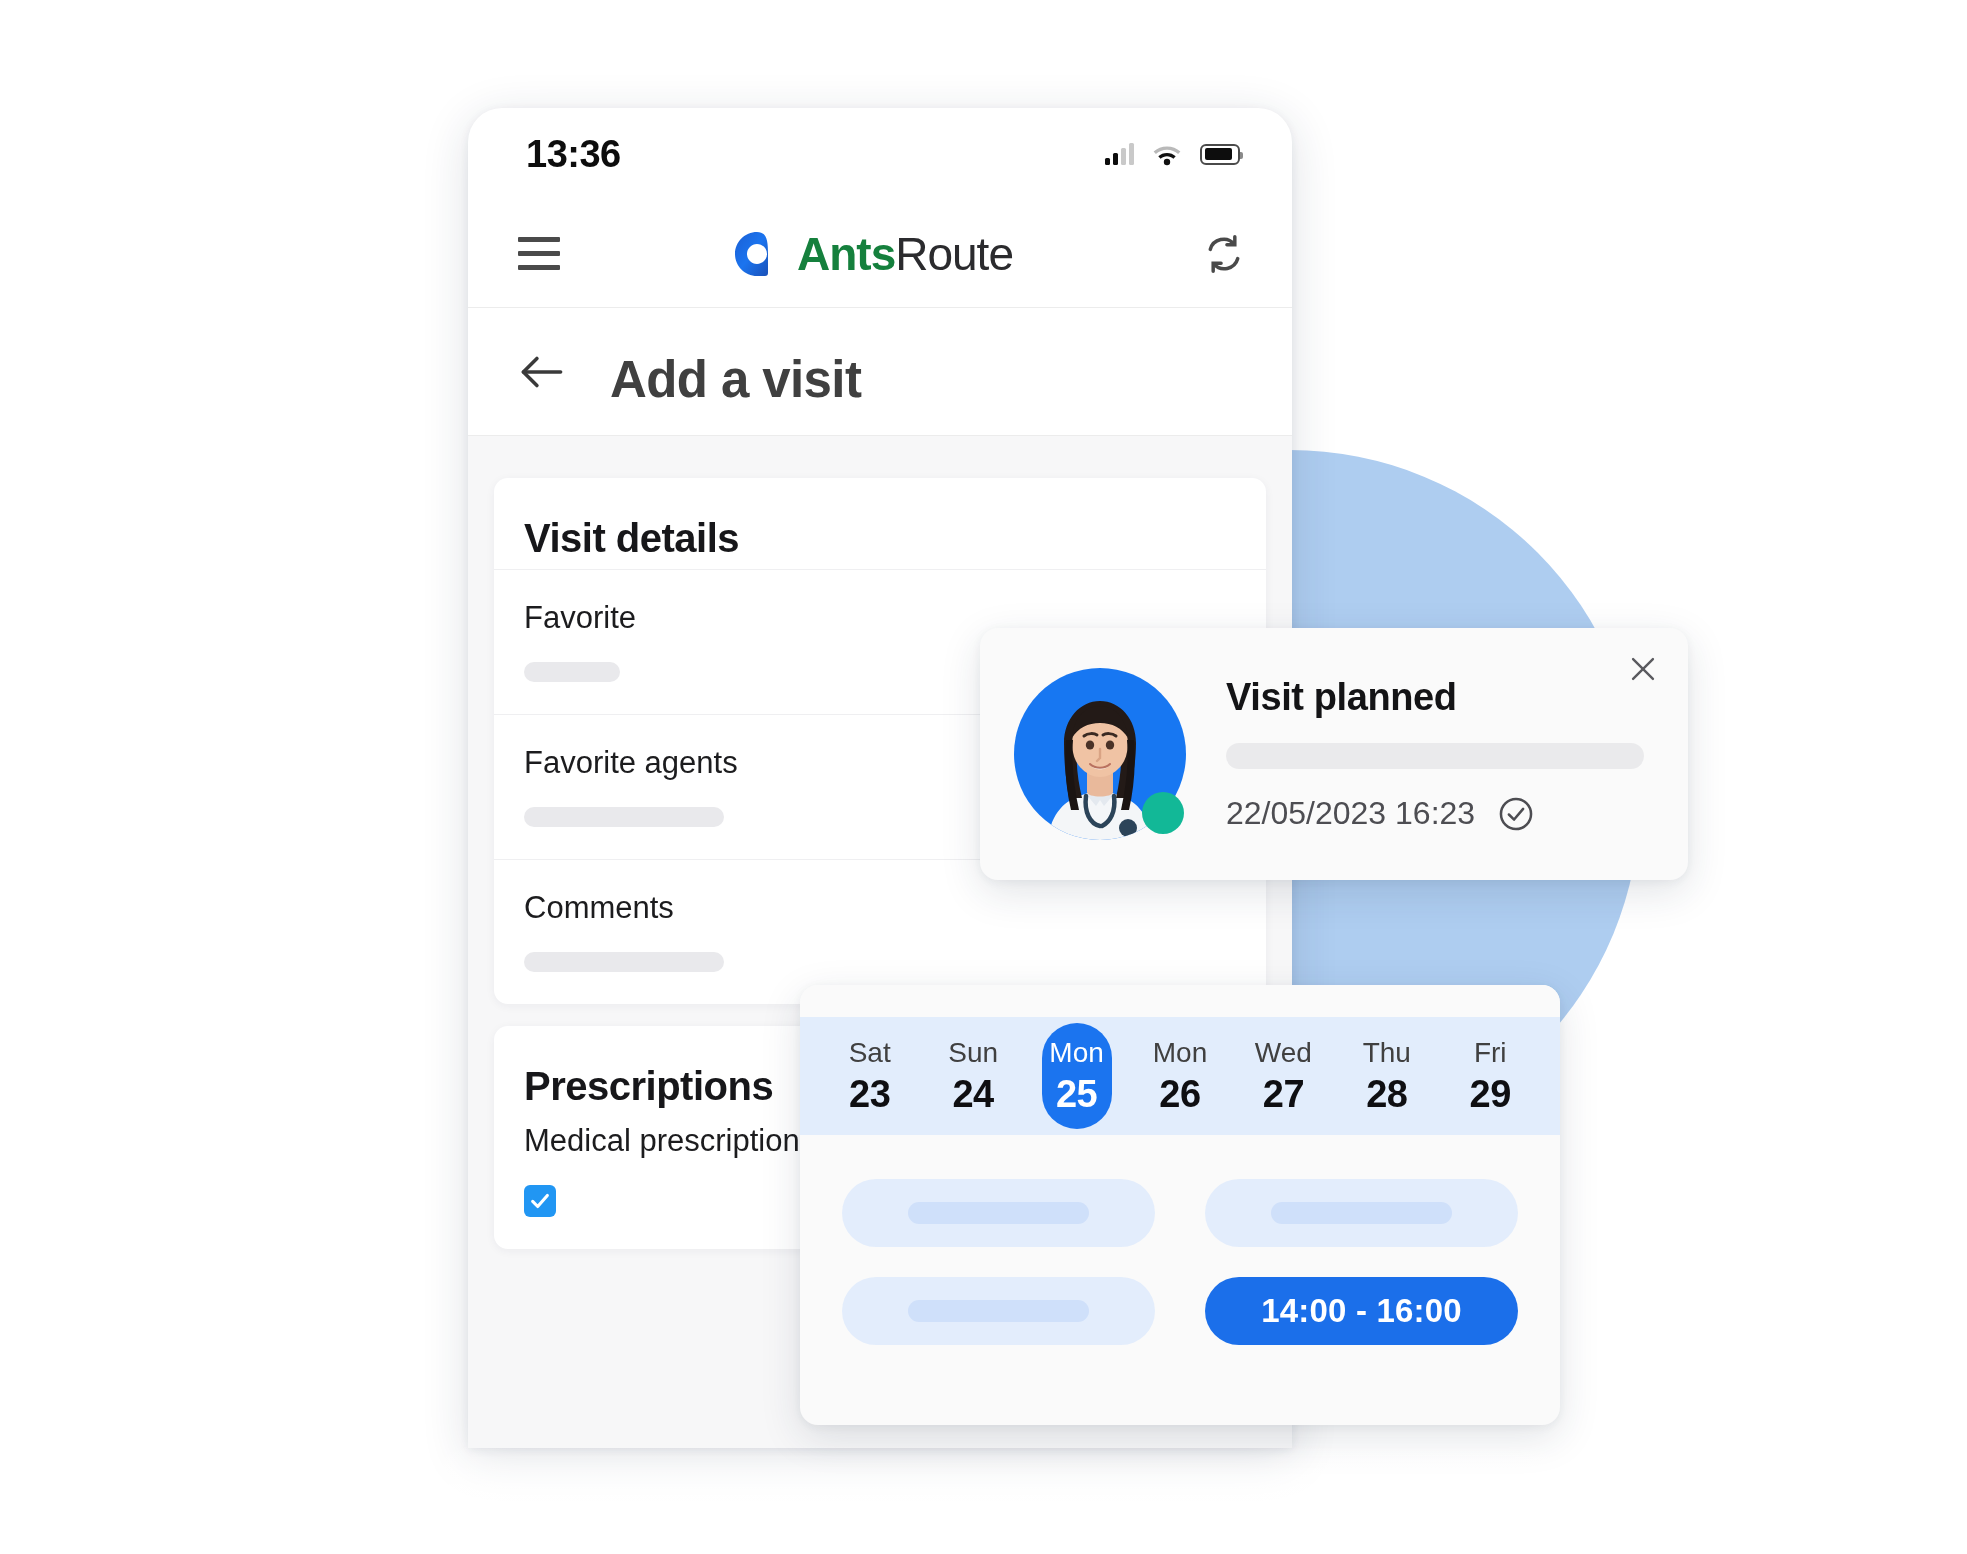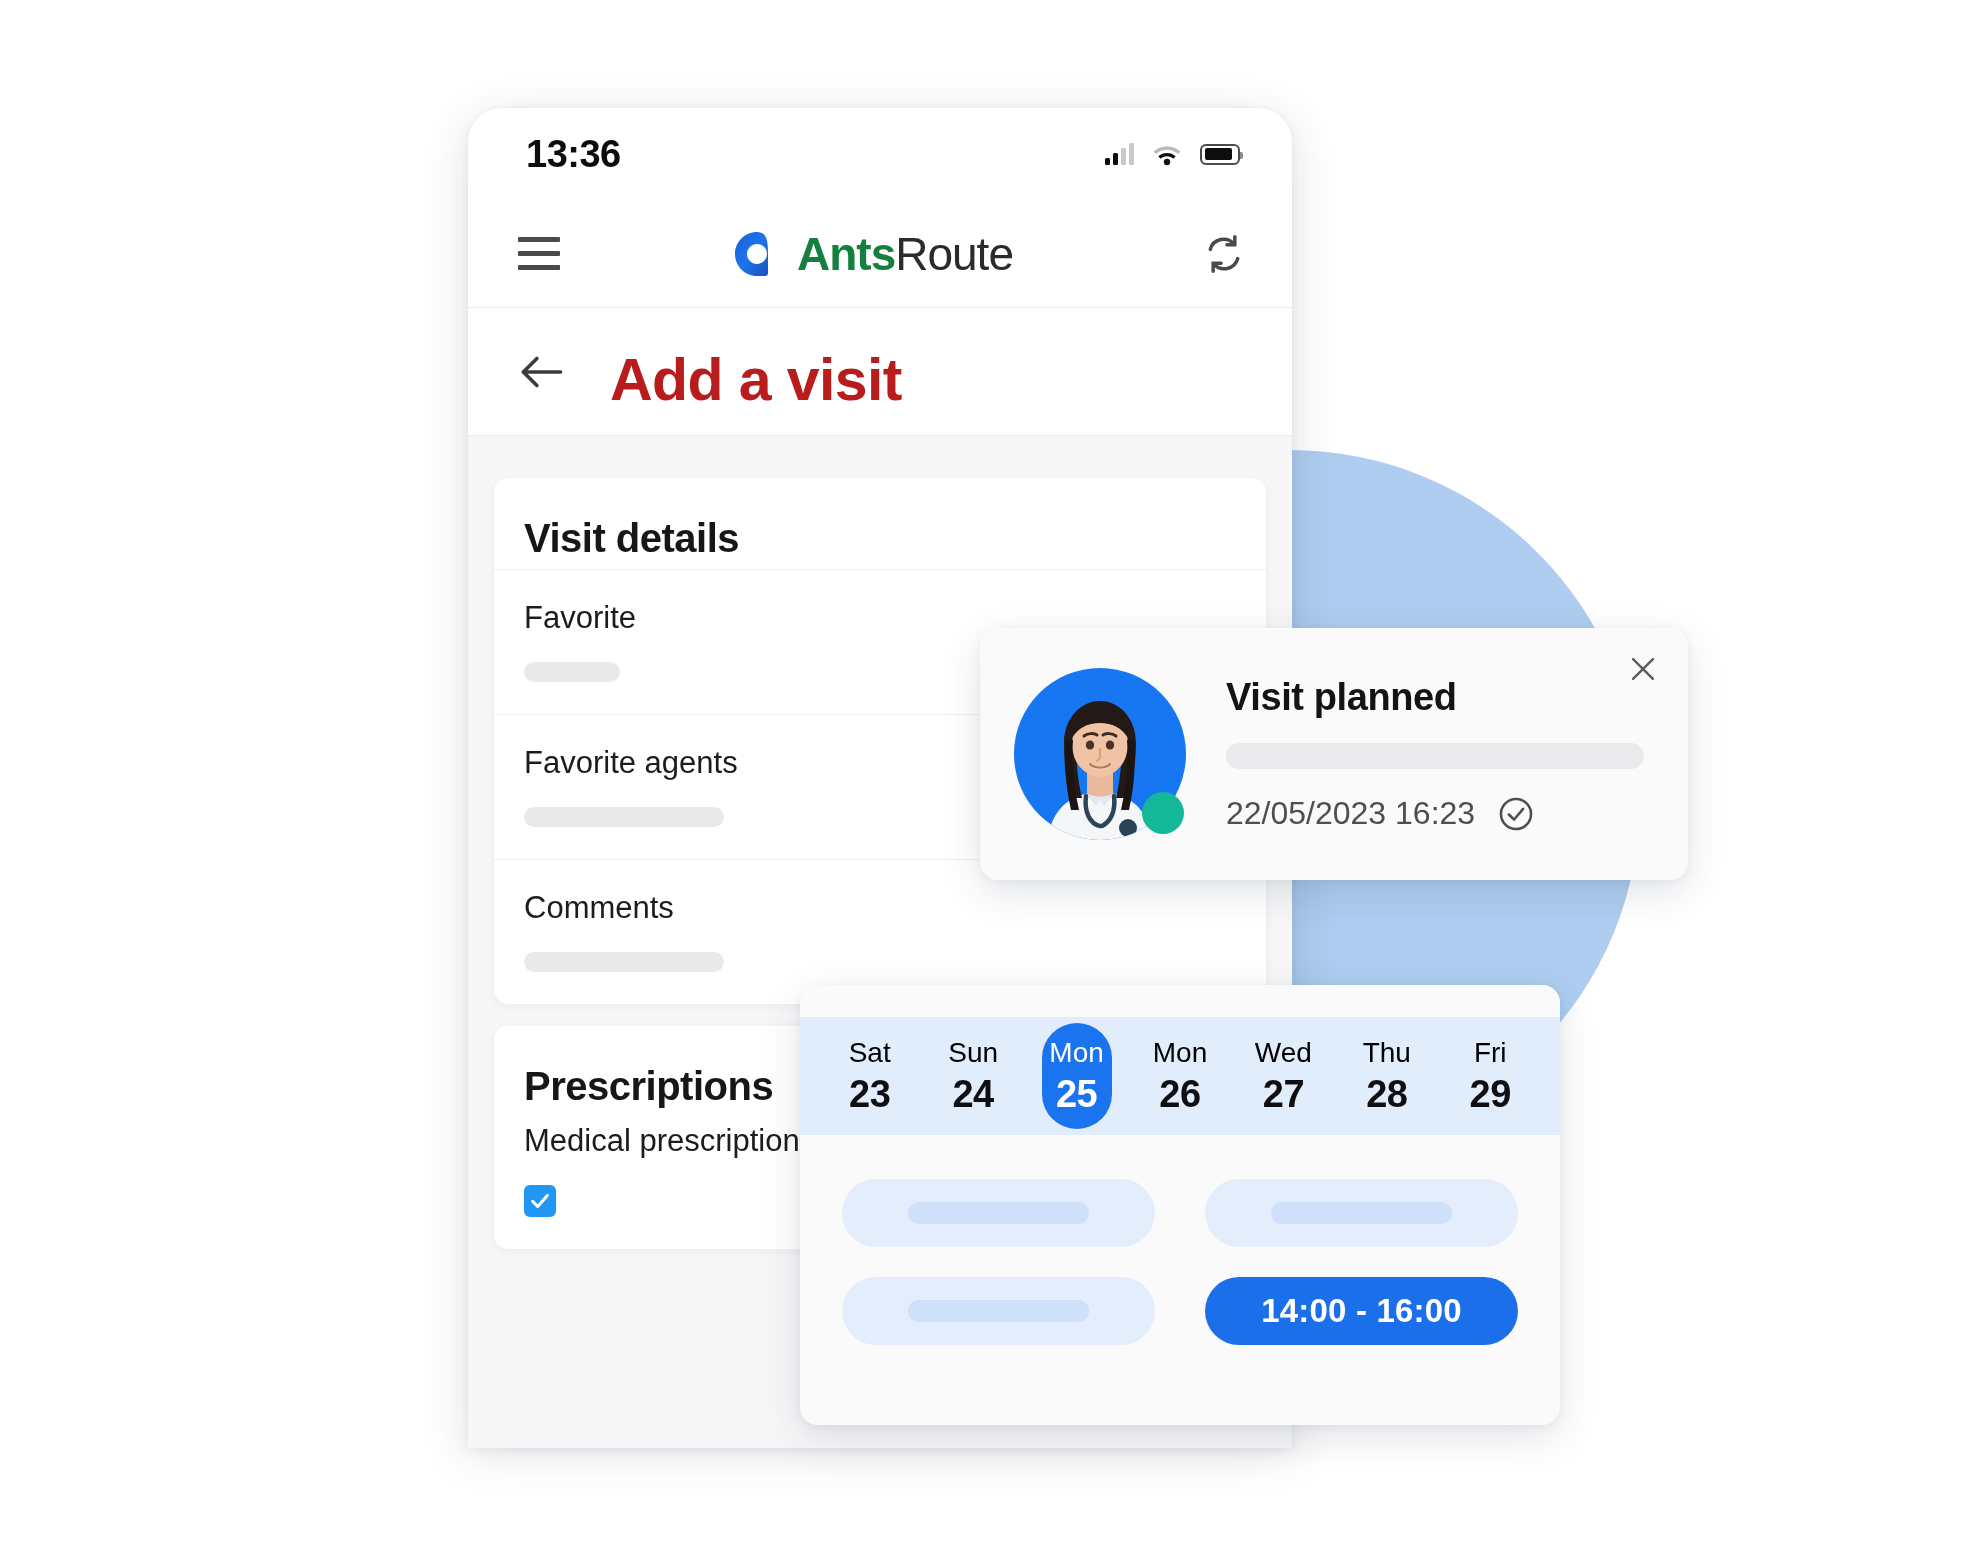--- a/index.html
+++ b/index.html
@@ -137,23 +137,23 @@
   .screen-title-bar {
     height: 128px;
     display: flex;
     align-items: center;
     gap: 46px;
     padding: 0 52px;
     border-bottom: 1px solid #ececec;
   }
   .back-arrow { width: 44px; height: 34px; cursor: pointer; }
   .screen-title {
-    font-size: 59px;
+    font-size: 51px;
     font-weight: bold;
-    color: #b91c1c;
+    color: #404040;
     letter-spacing: -0.6px;
     margin-top: 16px;
   }
 
   
   .phone-body {
     background: #f7f7f8;
     padding: 42px 26px 0 26px;
     height: 1012px;
   }
@@ -271,21 +271,21 @@
   .cal-day {
     flex: 1;
     display: flex;
     flex-direction: column;
     align-items: center;
     justify-content: center;
     position: relative;
     height: 118px;
     cursor: pointer;
   }
-  .cal-day .dow { font-size: 28px; color: #000000; margin-bottom: 4px; z-index: 2; }
+  .cal-day .dow { font-size: 28px; color: #404040; margin-bottom: 4px; z-index: 2; }
   .cal-day .dnum { font-size: 38px; font-weight: bold; color: #0f0f12; letter-spacing: -0.5px; z-index: 2; }
   .cal-day.selected::before {
     content: "";
     position: absolute;
     left: 50%;
     top: 6px;
     transform: translateX(-50%);
     width: 70px;
     height: 106px;
     background: #1b74ef;

